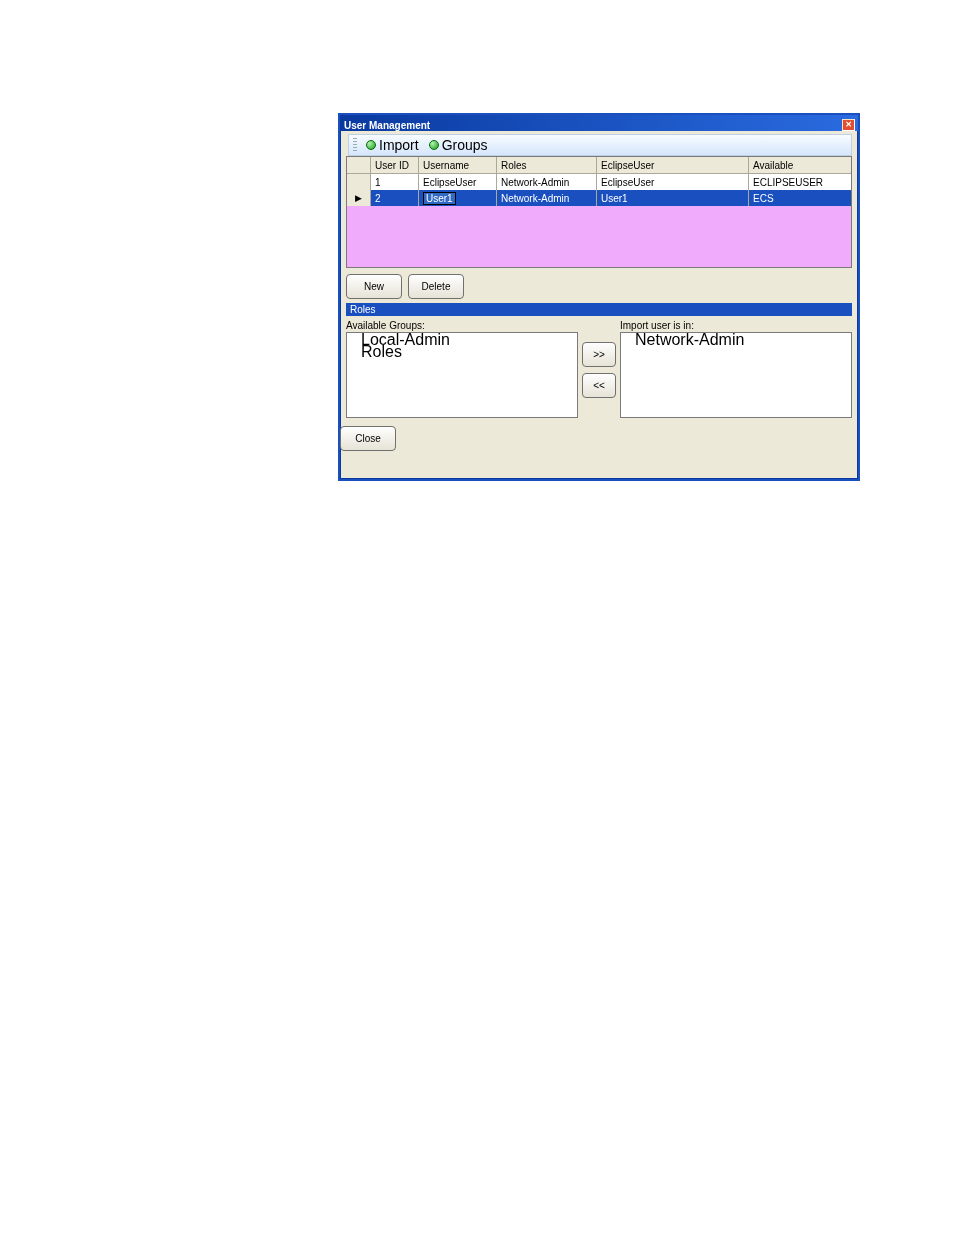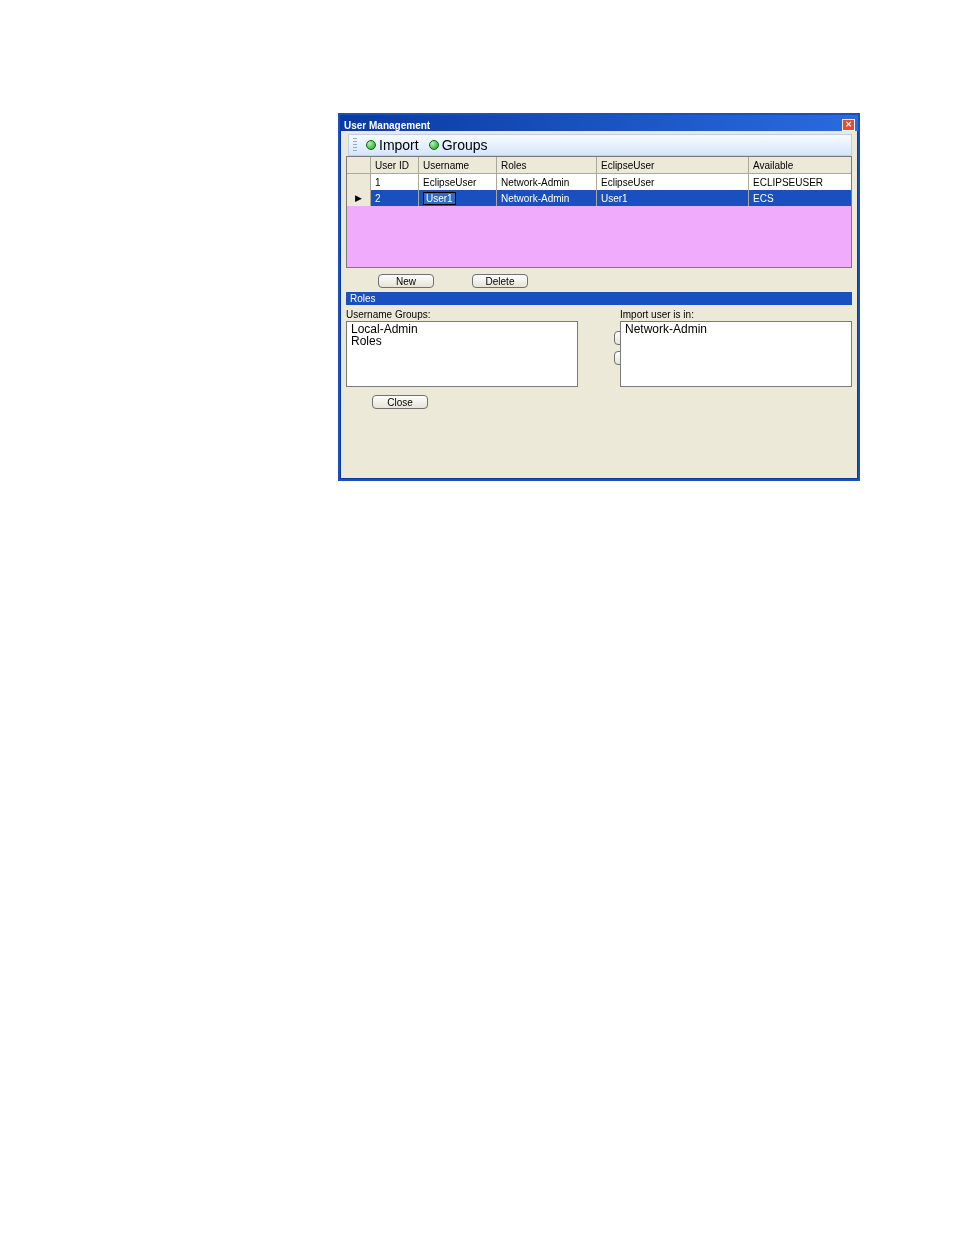--- a/index.html
+++ b/index.html
@@ -98,52 +98,51 @@
     border: 1px solid #000;
     padding: 0 2px;
     height: 13px;
     display: inline-flex; align-items:center;
   }
   .btn-row {
     display: flex; gap: 6px;
     margin: 6px 6px 4px 6px;
   }
   .winbtn {
-    min-width: 56px; height: 14px;
+    min-width: 56px; height: 25px;
     background: linear-gradient(#fefefe, #e6e3d6);
     border: 1px solid #707070;
     border-radius: 4px;
     font-size: 10px;
     display: inline-flex; align-items: center; justify-content: center;
     cursor: pointer;
     padding: 0 8px;
-    margin-left: 32px;
   }
   .section-header {
     background: #1a4fbf;
     color: #fff;
     font-size: 10px;
     padding: 1px 4px;
     margin: 0 6px;
     height: 13px;
     display:flex; align-items:center;
   }
   .roles-body {
     margin: 2px 6px 0 6px;
     display: flex;
     gap: 4px;
   }
   .roles-col { flex: 1; display: flex; flex-direction: column; }
   .roles-label { font-size: 10px; margin: 2px 0 1px 0; }
   .listbox {
     border: 1px solid #7a7a7a;
     background: #fff;
-    height: 66px;
-    font-size: 12px;
-    padding: 1px 4px;
+    height: 86px;
+    font-size: 16px;
+    padding: 1px 14px;
     overflow: hidden;
   }
   .listbox div { white-space: nowrap; cursor:pointer; line-height:12px; }
   .move-btns {
     width: 34px;
     display: flex; flex-direction: column; gap: 6px;
     justify-content: flex-start;
     padding-top: 24px;
   }
   .move-btns .winbtn { min-width: 30px; padding:0; }
@@ -214,21 +213,21 @@
 
     <div class="btn-row">
       <div class="winbtn">New</div>
       <div class="winbtn">Delete</div>
     </div>
 
     <div class="section-header">Roles</div>
 
     <div class="roles-body">
       <div class="roles-col">
-        <div class="roles-label">Username Groups:</div>
+        <div class="roles-label">Available Groups:</div>
         <div class="listbox">
           <div>Local-Admin</div>
           <div>Roles</div>
         </div>
       </div>
       <div class="move-btns">
         <div class="winbtn">&gt;&gt;</div>
         <div class="winbtn">&lt;&lt;</div>
       </div>
       <div class="roles-col">

